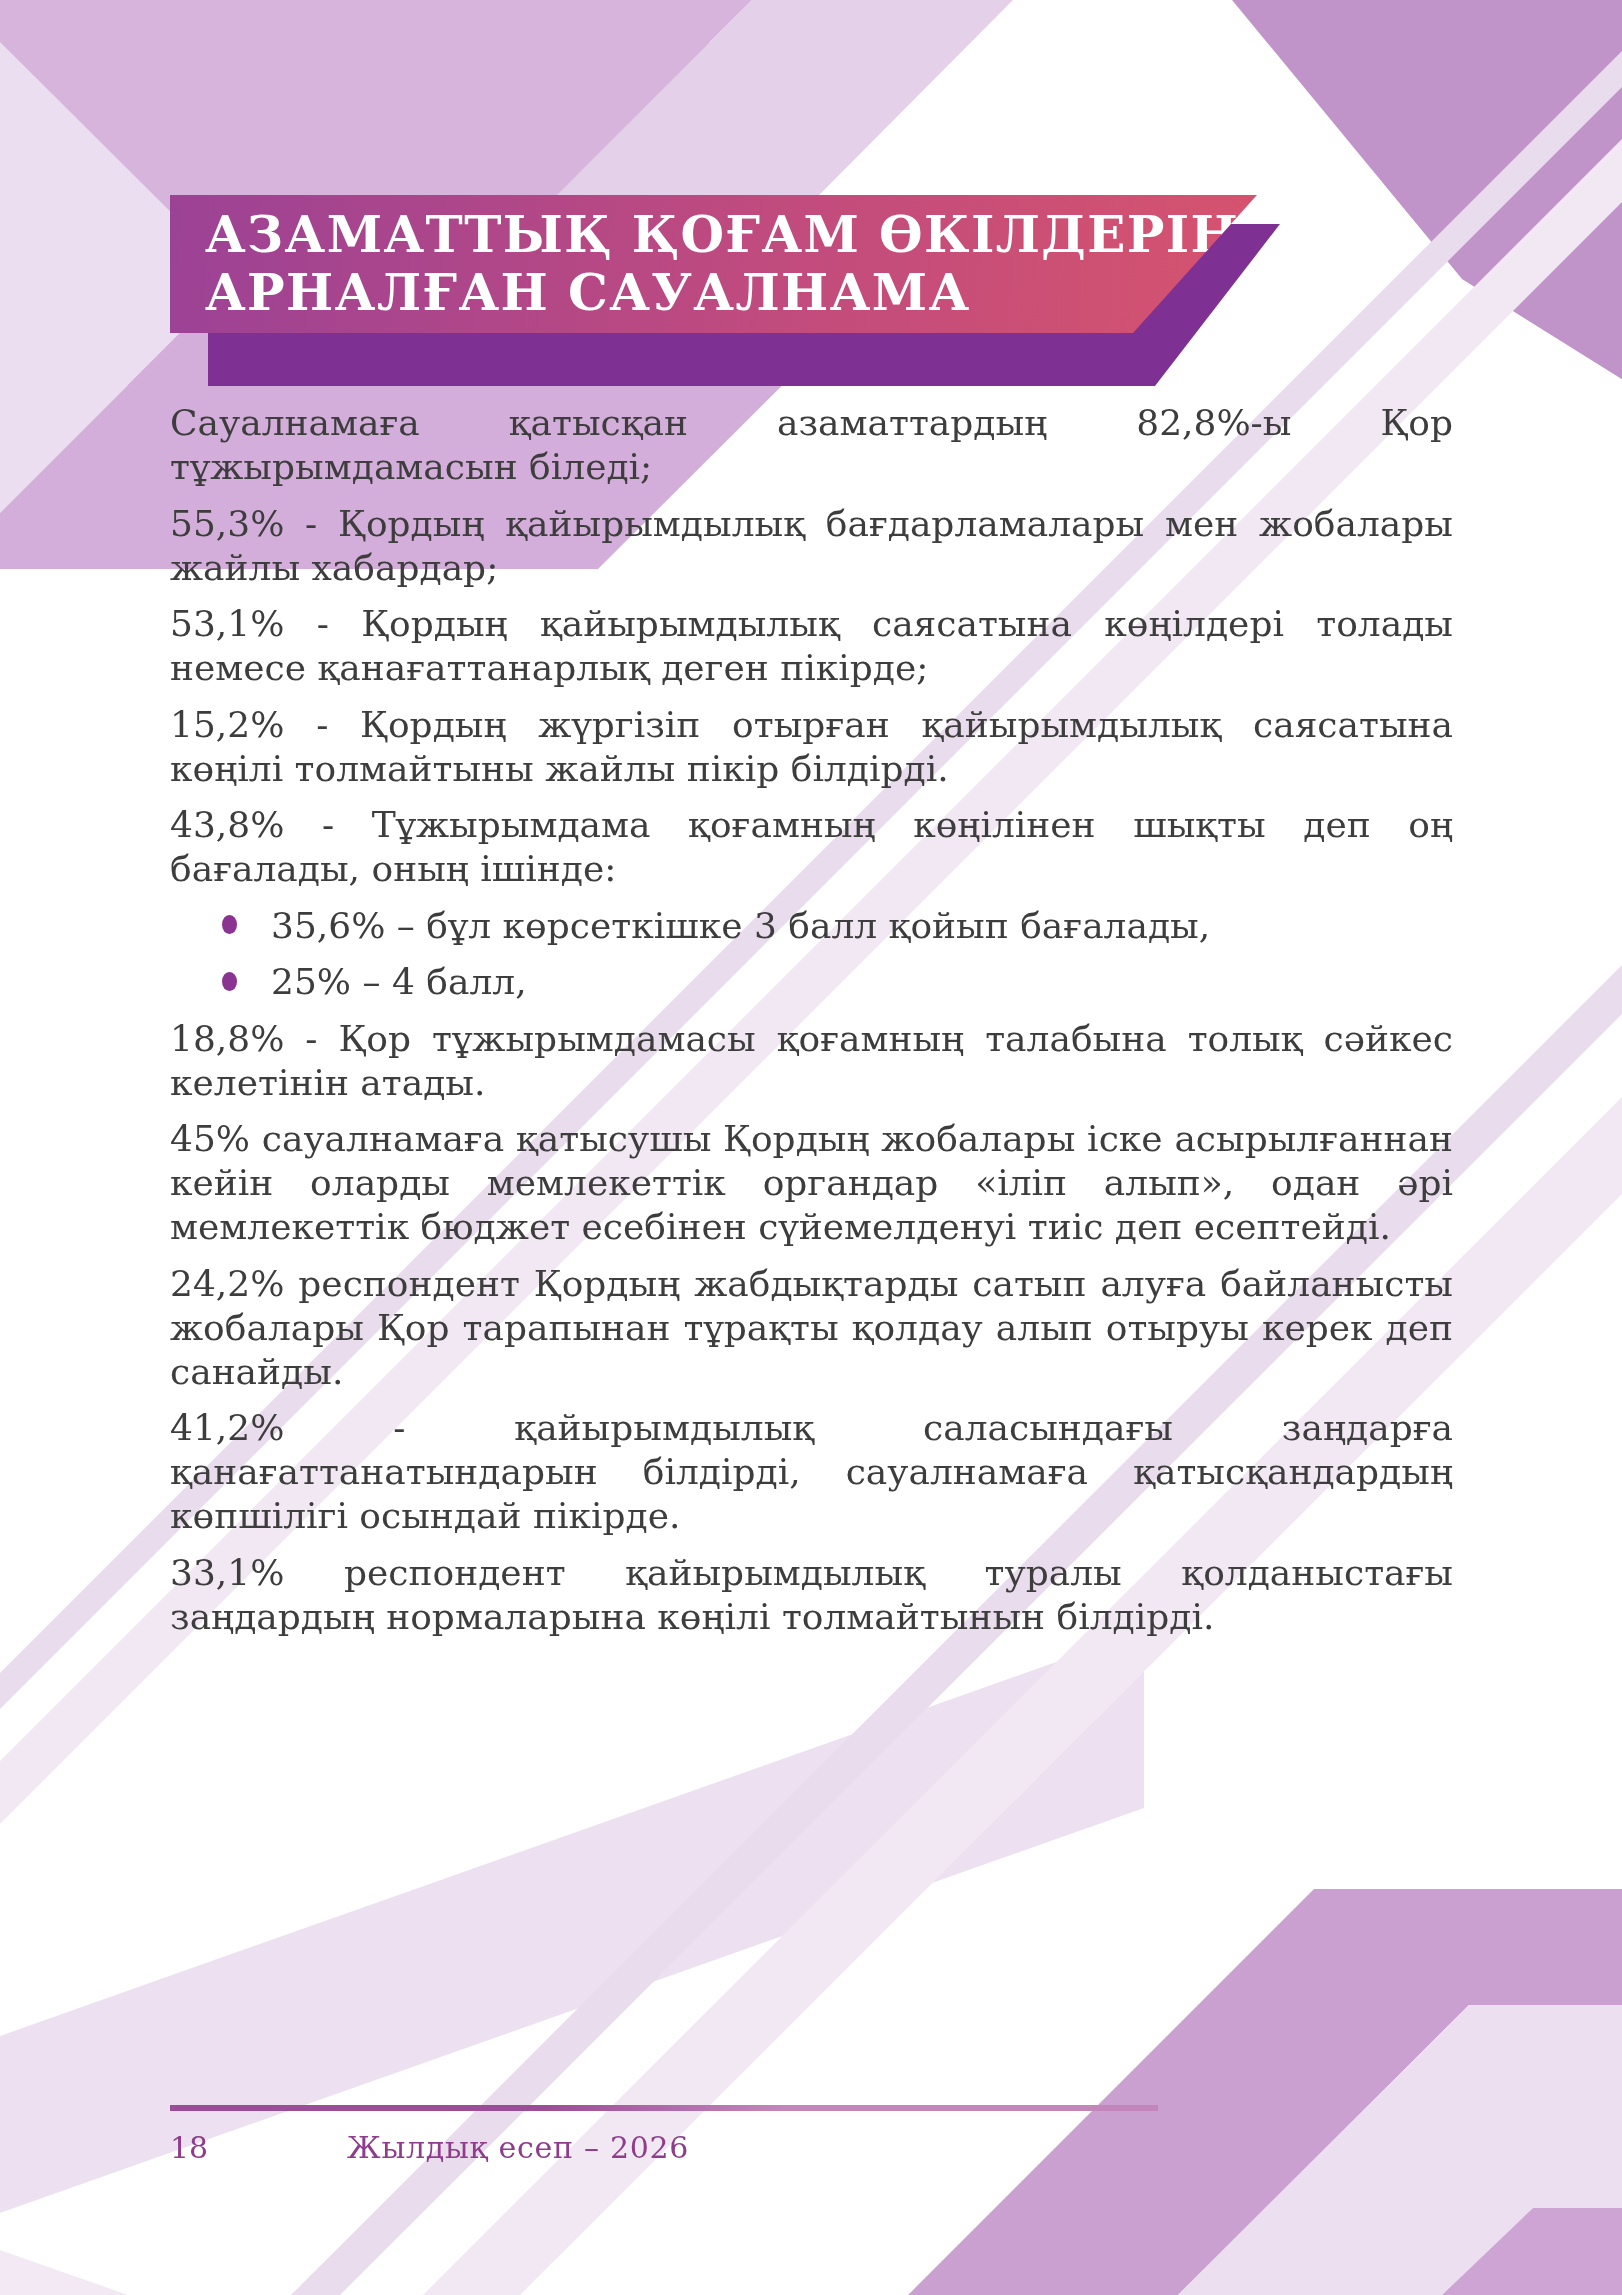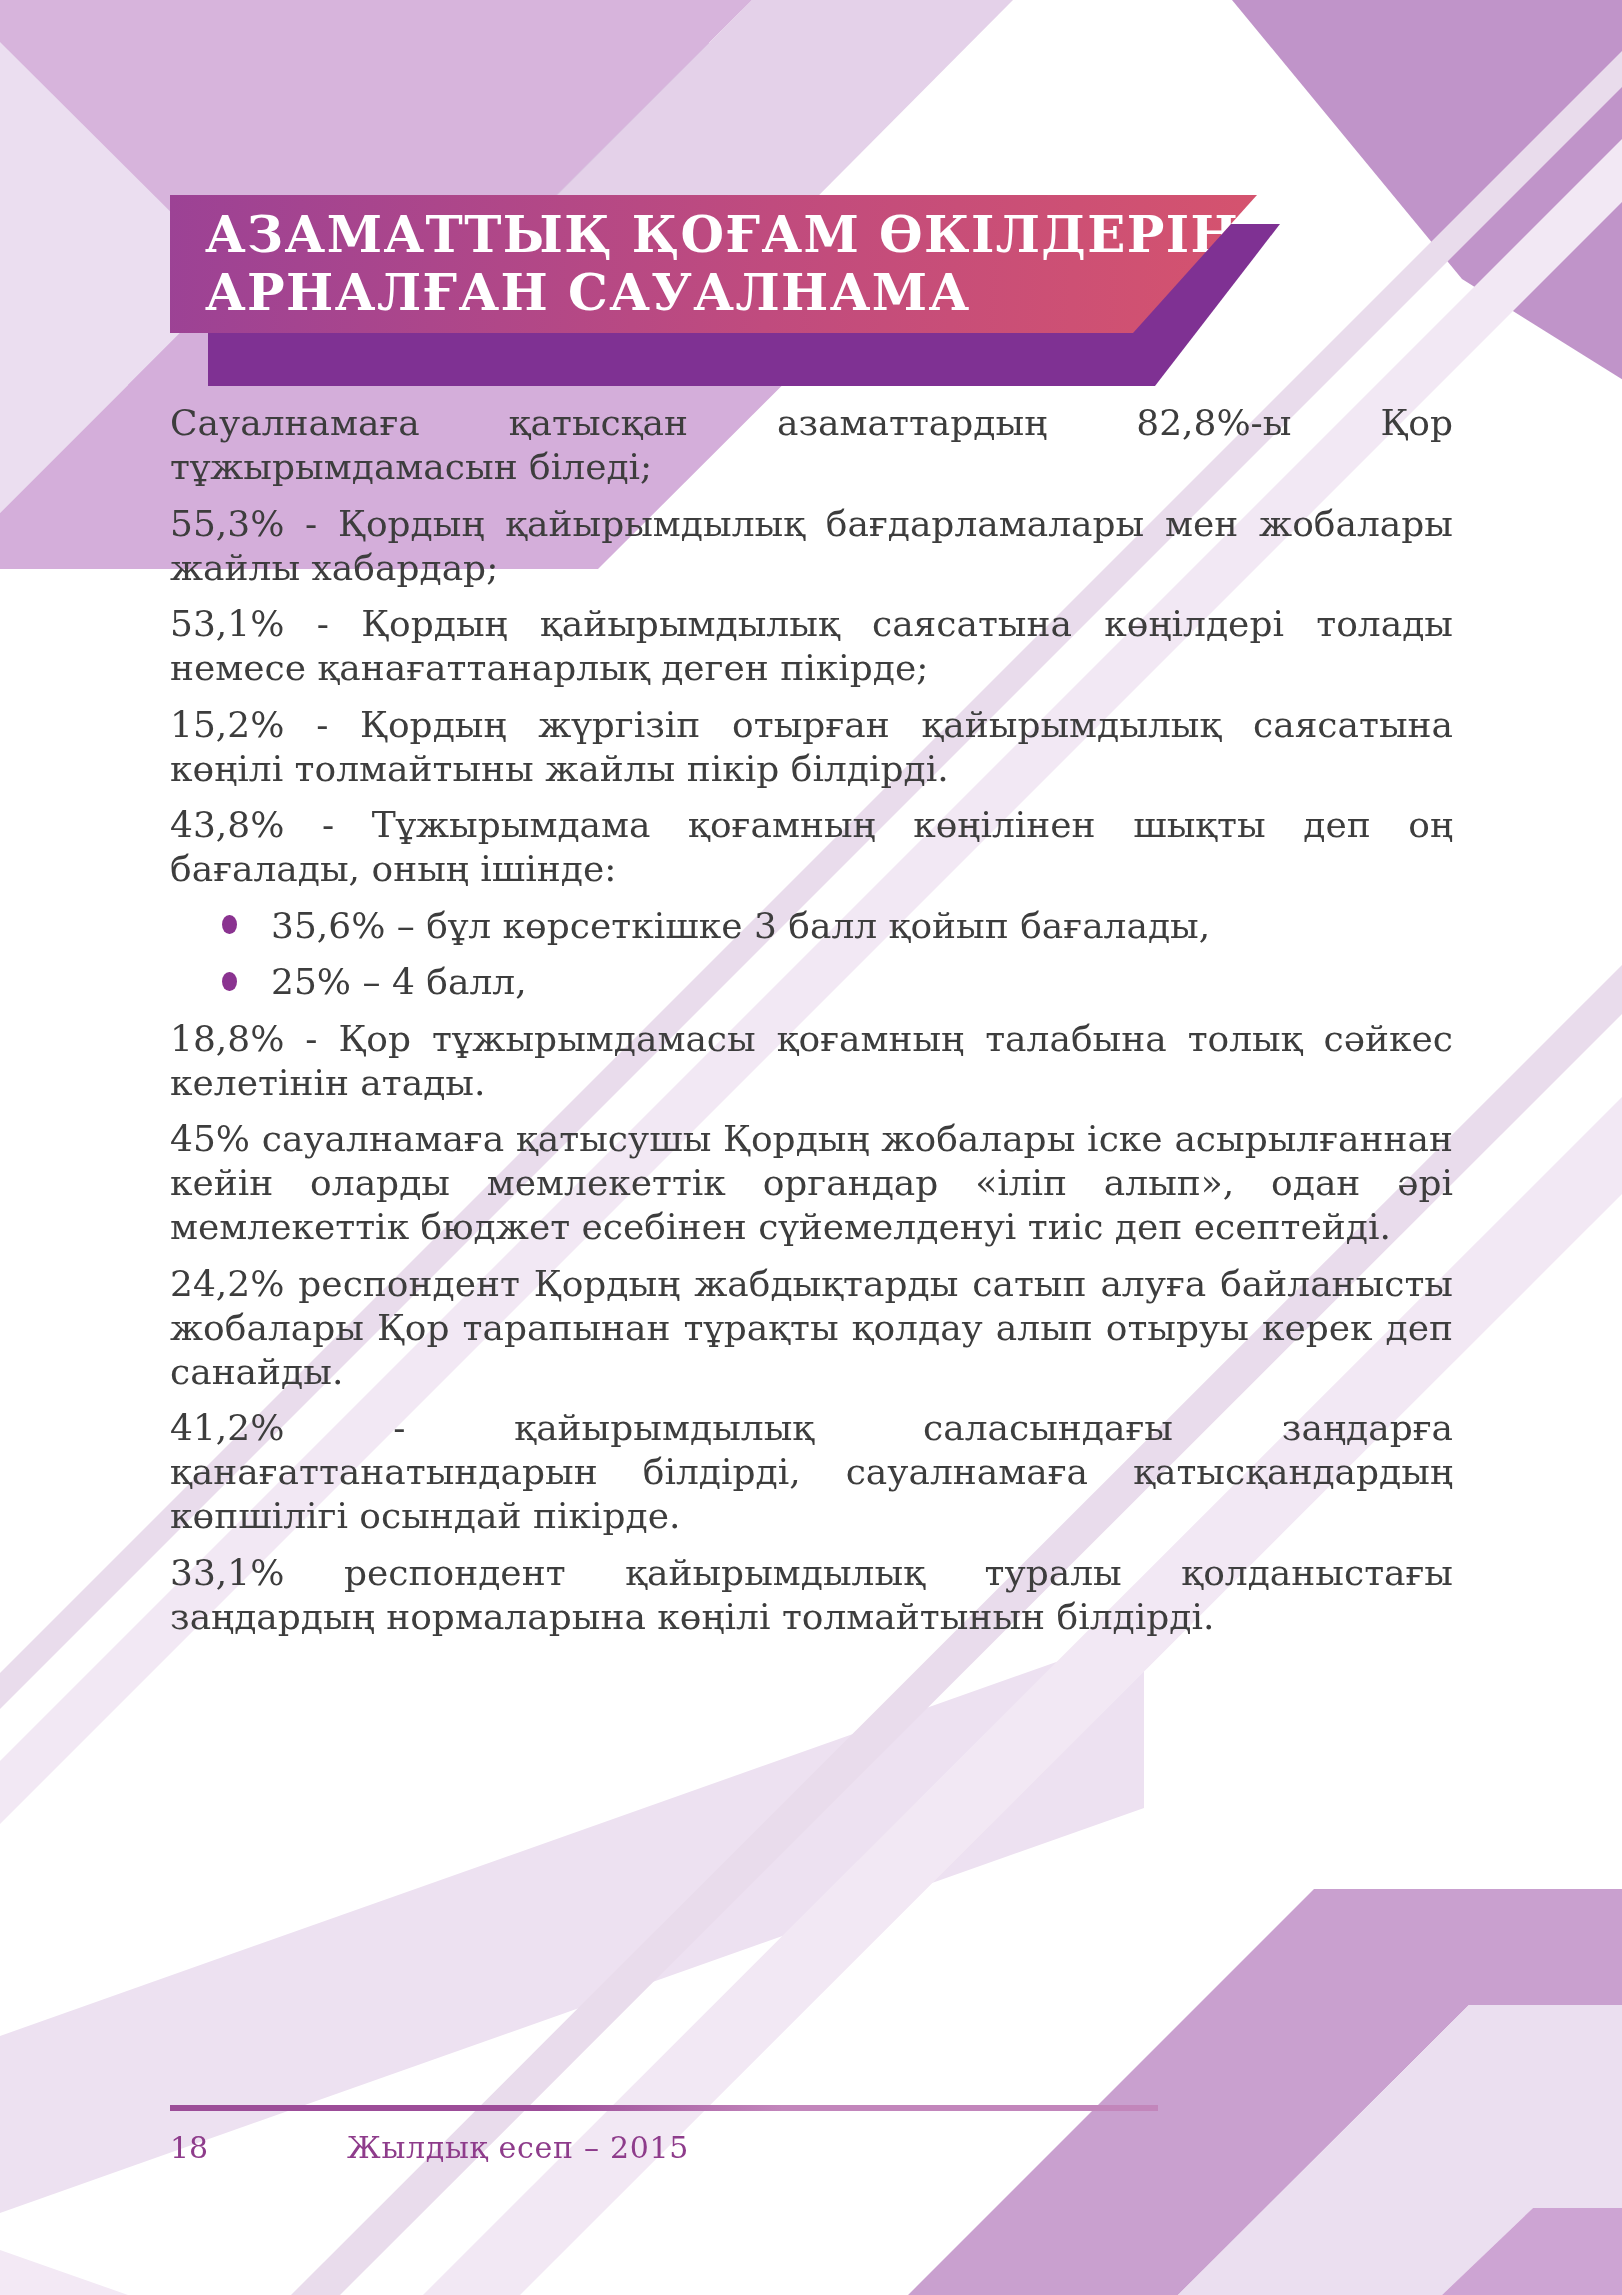--- a/index.html
+++ b/index.html
@@ -124,17 +124,17 @@
     <p class="para">18,8% - Қор тұжырымдамасы қоғамның талабына толық сәйкес келетінін атады.</p>
     <p class="para">45% сауалнамаға қатысушы Қордың жобалары іске асырылғаннан кейін оларды мемлекеттік органдар «іліп алып», одан әрі мемлекеттік бюджет есебінен сүйемелденуі тиіс деп есептейді.</p>
     <p class="para">24,2% респондент Қордың жабдықтарды сатып алуға байланысты жобалары Қор тарапынан тұрақты қолдау алып отыруы керек деп санайды.</p>
     <p class="para">41,2% - қайырымдылық саласындағы заңдарға қанағаттанатындарын білдірді, сауалнамаға қатысқандардың көпшілігі осындай пікірде.</p>
     <p class="para">33,1% респондент қайырымдылық туралы қолданыстағы заңдардың нормаларына көңілі толмайтынын білдірді.</p>
   </div>
 
   <div class="footer-line"></div>
   <div class="footer-row">
     <div class="footer-page">18</div>
-    <div class="footer-title">Жылдық есеп – 2015</div>
+    <div class="footer-title">Жылдық есеп – 2026</div>
   </div>
 
 </div>
 
 
 </body></html>

